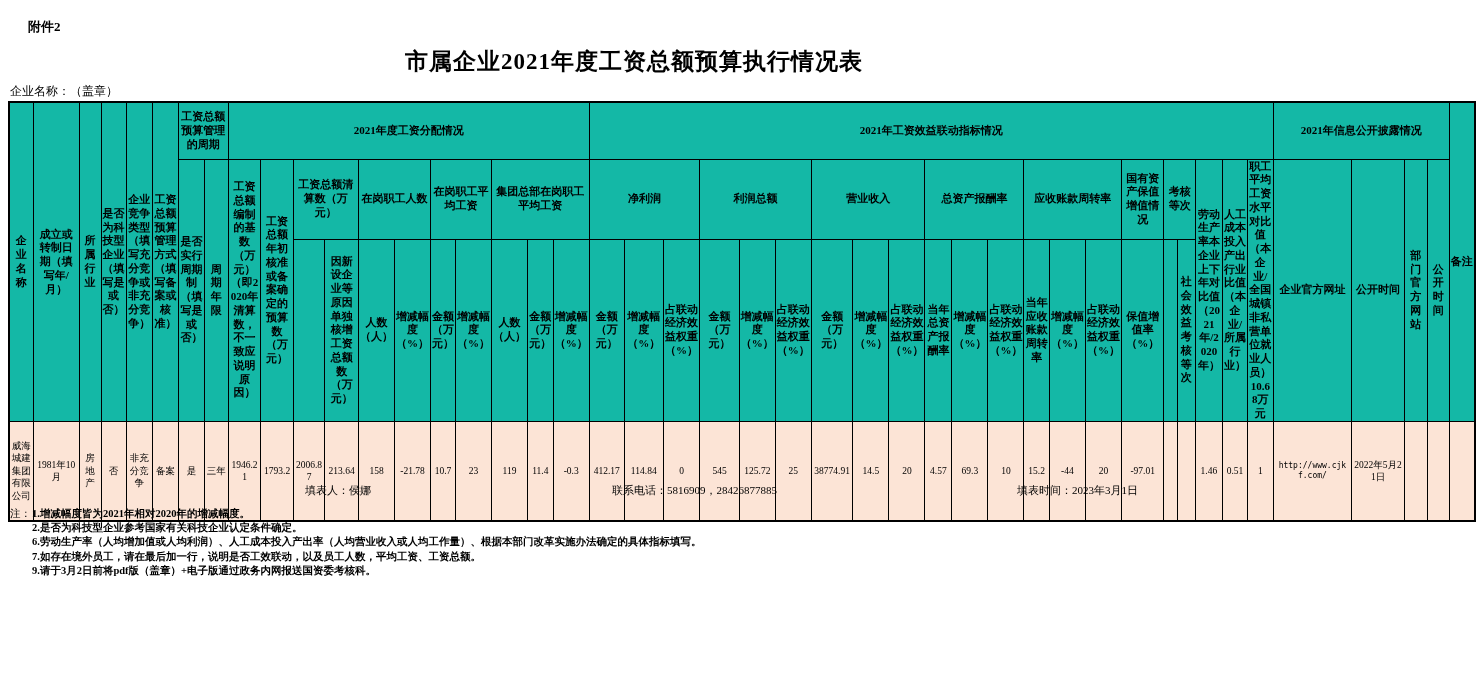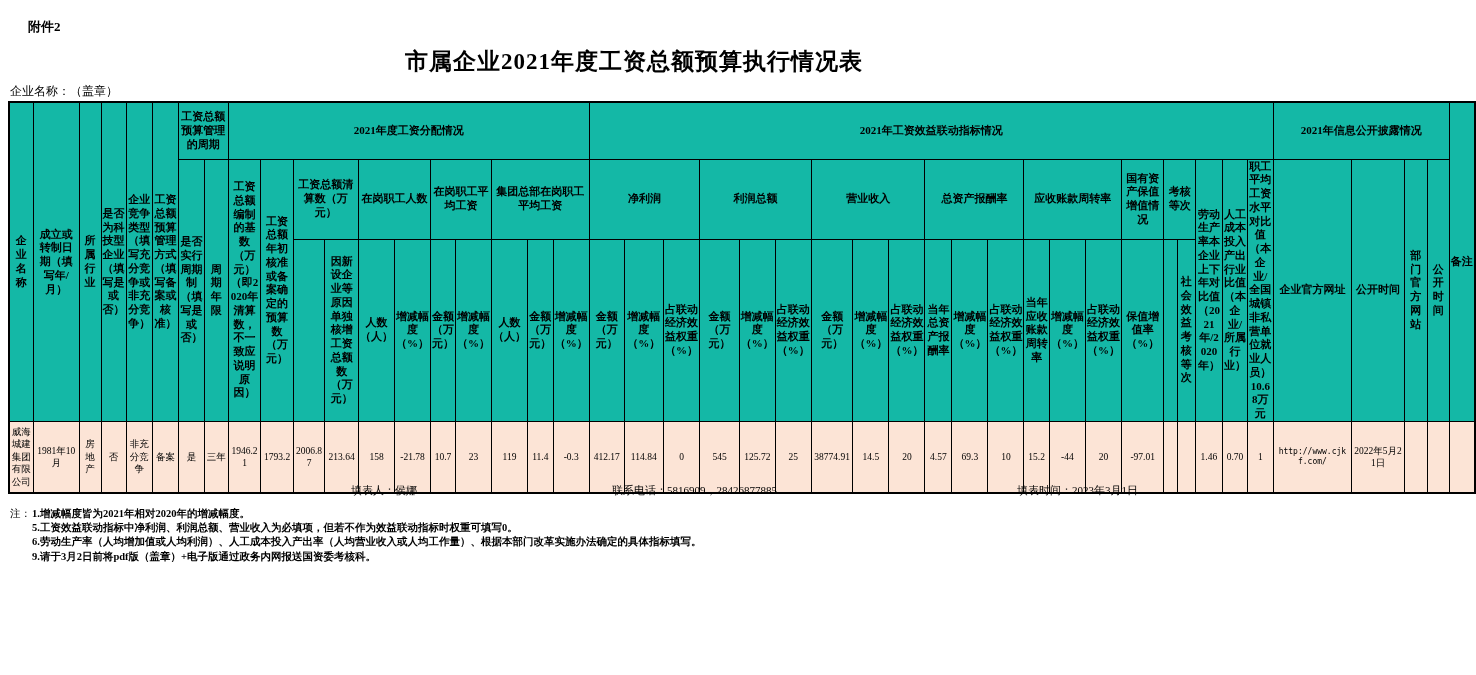--- a/index.html
+++ b/index.html
@@ -13,25 +13,25 @@
   table.sheet{
     position:absolute;left:8px;top:101px;border-collapse:collapse;table-layout:fixed;
     border:2px solid #000;
   }
   .sheet th,.sheet td{
     border:1px solid #000;padding:0 1px;text-align:center;vertical-align:middle;
     word-break:break-all;overflow:hidden;
   }
   .sheet th{font-size:11px;font-weight:700;line-height:1.25;background:#14b8a6;}
   .sheet td{font-size:9.5px;font-weight:400;line-height:1.3;background:#fce4d6;}
-  tr.h1{height:57px;} tr.h2{height:67px;} tr.h3{height:148px;} tr.data{height:72px;}
+  tr.h1{height:57px;} tr.h2{height:67px;} tr.h3{height:148px;} tr.data{height:100px;}
   td.mono{font-family:"DejaVu Sans Mono", monospace;font-size:8px;}
   .sign-line{position:absolute;top:483px;left:0;width:1476px;font-size:11px;}
   .sign-line span{position:absolute;white-space:nowrap;}
-  .sign-preparer{left:305px;margin-left:46px;}
+  .sign-preparer{left:305px;}
   .sign-phone{left:612px;}
   .sign-time{left:1017px;text-align:right;}
   .notes{position:absolute;left:10px;top:507px;font-size:10.5px;line-height:14.2px;width:1460px;}
   .notes-prefix{position:absolute;left:0;top:0;}
   .note-line{margin-left:22px;font-weight:bold;}
 </style>
 </head>
 <body>
 
 <div class="attachment">附件2</div>
@@ -185,36 +185,37 @@
     <td>4.57</td>
     <td>69.3</td>
     <td>10</td>
     <td>15.2</td>
     <td>-44</td>
     <td>20</td>
     <td>-97.01</td>
     <td></td>
     <td></td>
     <td>1.46</td>
-    <td>0.70</td>
+    <td>0.51</td>
     <td>1</td>
     <td class="mono">http://www.cjkf.com/</td>
     <td>2022年5月21日</td>
     <td></td>
     <td></td>
     <td></td>
   </tr>
 </tbody>
   </table>
 
 <div class="sign-line">
   <span class="sign-preparer">填表人：侯娜</span>
   <span class="sign-phone">联系电话：5816909，28426877885</span>
   <span class="sign-time">填表时间：2023年3月1日</span>
 </div>
 
 <div class="notes">
   <span class="notes-prefix">注：</span>
   <div class="note-line">1.增减幅度皆为2021年相对2020年的增减幅度。</div>
-  <div class="note-line">5.工资效益联动指标中净利润、利润总额、营业收入为必填项，但若不作为效益联动指标时权重可填写0。</div>
+  <div class="note-line">2.是否为科技型企业参考国家有关科技企业认定条件确定。</div>
   <div class="note-line">6.劳动生产率（人均增加值或人均利润）、人工成本投入产出率（人均营业收入或人均工作量）、根据本部门改革实施办法确定的具体指标填写。</div>
+  <div class="note-line">7.如存在境外员工，请在最后加一行，说明是否工效联动，以及员工人数，平均工资、工资总额。</div>
   <div class="note-line">9.请于3月2日前将pdf版（盖章）+电子版通过政务内网报送国资委考核科。</div>
 </div>
 
 </body></html>

